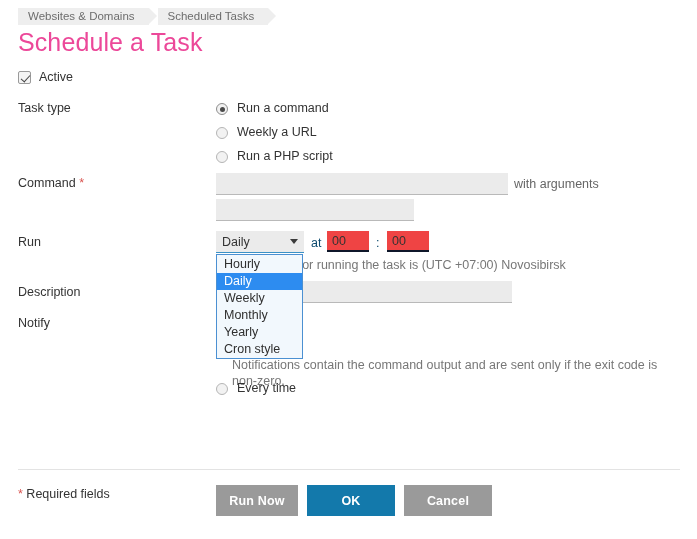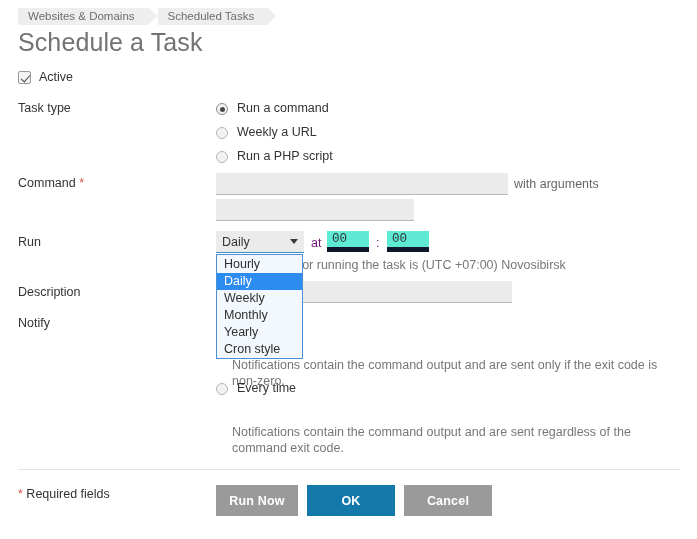--- a/index.html
+++ b/index.html
@@ -60,21 +60,21 @@
     border-left: 8px solid #ffffff;
   }
 
   
   .page-title {
     position: absolute;
     left: 18px;
     top: 28px;
     font-size: 25px;
     font-weight: normal;
-    color: #737373;
+    color: #ec4899;
     letter-spacing: 0.1px;
     text-align: center;
   }
 
   
   .active-row {
     position: absolute;
     left: 18px;
     top: 70px;
     display: flex;
@@ -200,31 +200,31 @@
   .caret {
     width: 0; height: 0;
     border-left: 4px solid transparent;
     border-right: 4px solid transparent;
     border-top: 5px solid #3b3b3b;
   }
 
   .timepart {
     position: absolute;
     font-size: 12.5px;
-    color: #701a75;
+    color: #0c4a6e;
   }
   .timefield {
     position: absolute;
-    background: #5eead4;
+    background: #ef4444;
     border: none;
-    border-bottom: 5px solid #0f172a;
+    border-bottom: 2px solid #0f172a;
     height: 21px;
     width: 42px;
     box-sizing: border-box;
-    font-family: Liberation Mono, monospace;
+    font-family: Liberation Sans, sans-serif;
     font-size: 12.5px;
     color: #333333;
     padding: 0 5px;
     outline: none;
   }
 
   
   .droplist {
     position: absolute;
     left: 216px;
@@ -355,21 +355,20 @@
   <label class="radio-item" style="top:315px;">
     <span class="rb sel"></span>
     <span class="rlbl">Errors only</span>
   </label>
   <div class="note" style="top:357px;">Notifications contain the command output and are sent only if the exit code is non-zero.</div>
 
   <label class="radio-item" style="top:381px;justify-content:flex-end;">
     <span class="rb"></span>
     <span class="rlbl">Every time</span>
   </label>
-  <div class="note" style="top:424px;">Notifications contain the command output and are sent regardless of the command exit code.</div>
 
   <div class="droplist">
     <div class="dropitem">Hourly</div>
     <div class="dropitem active">Daily</div>
     <div class="dropitem">Weekly</div>
     <div class="dropitem">Monthly</div>
     <div class="dropitem">Yearly</div>
     <div class="dropitem">Cron style</div>
   </div>
 

